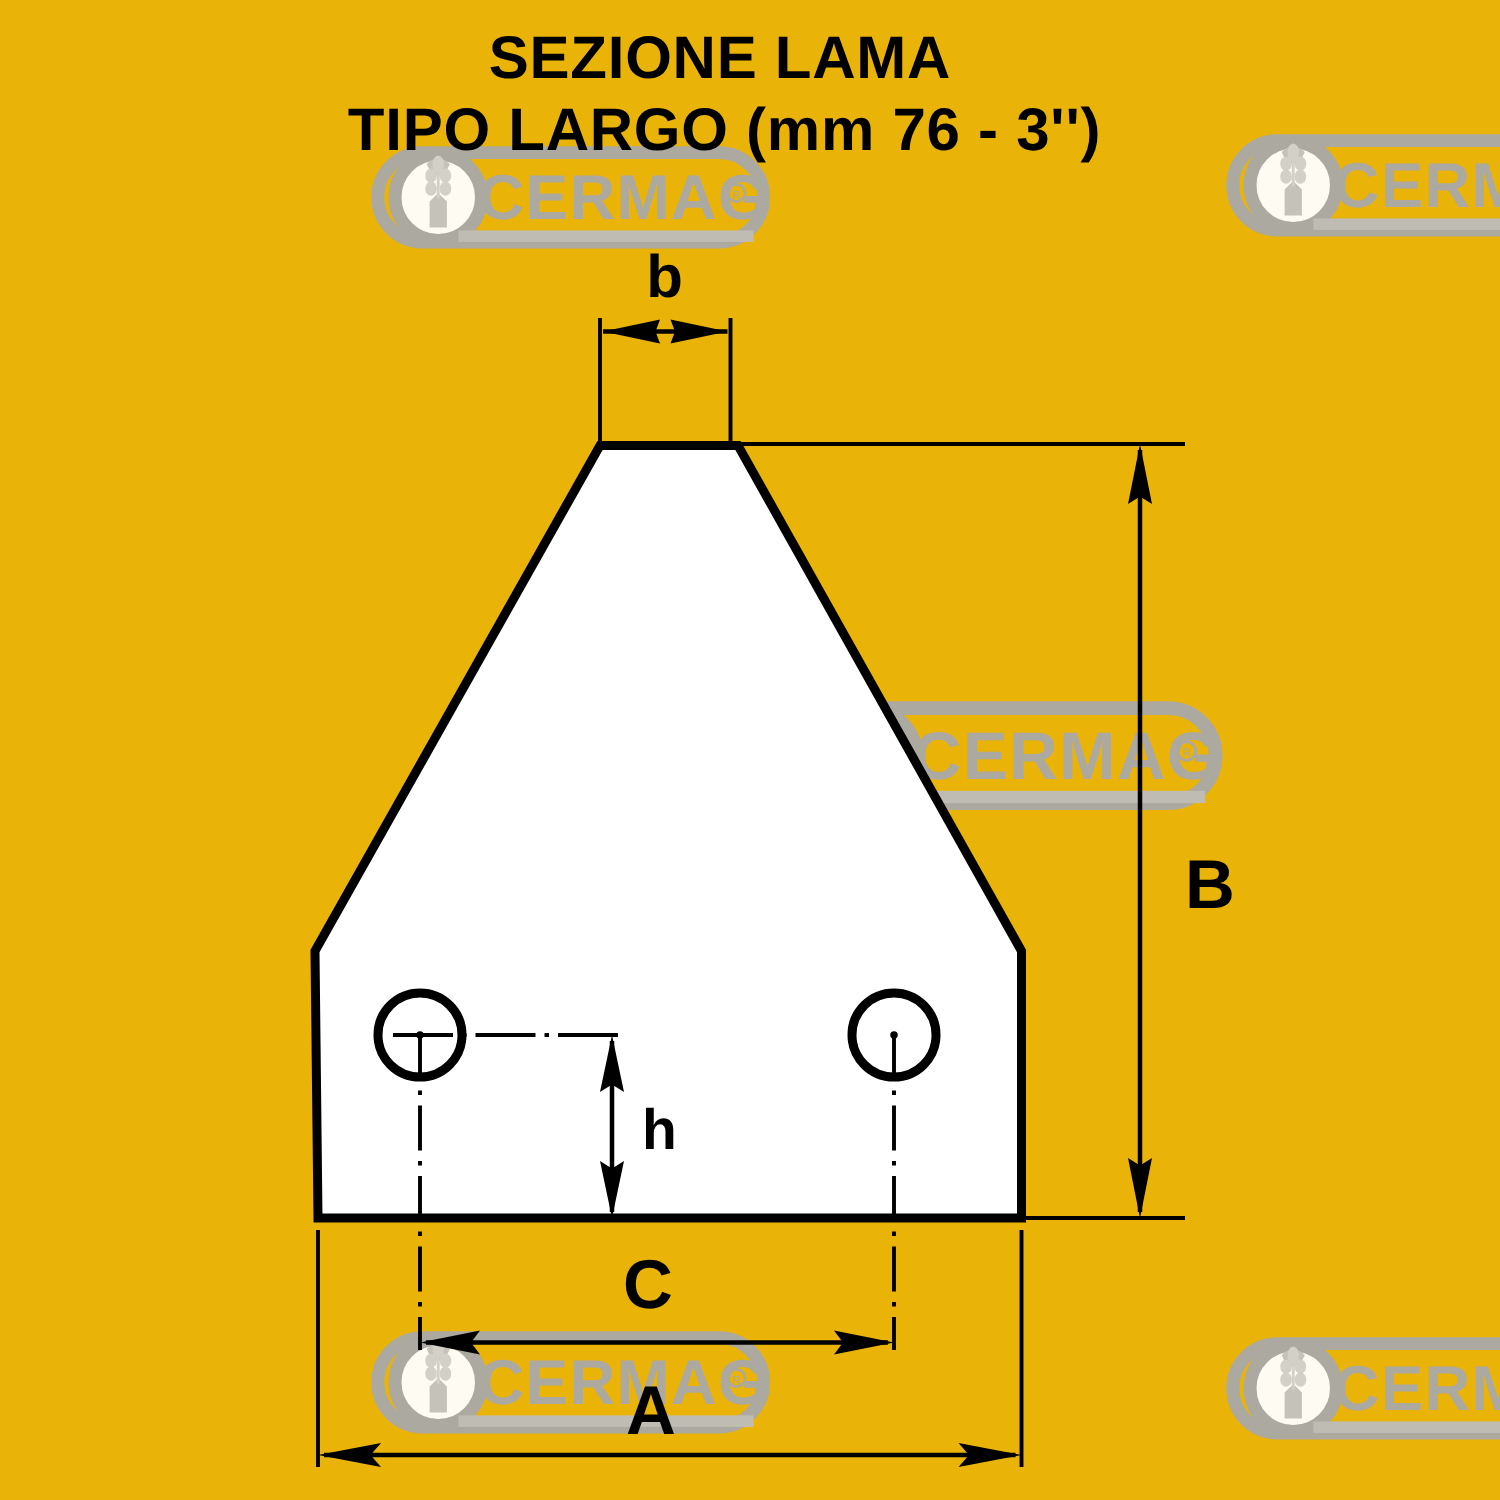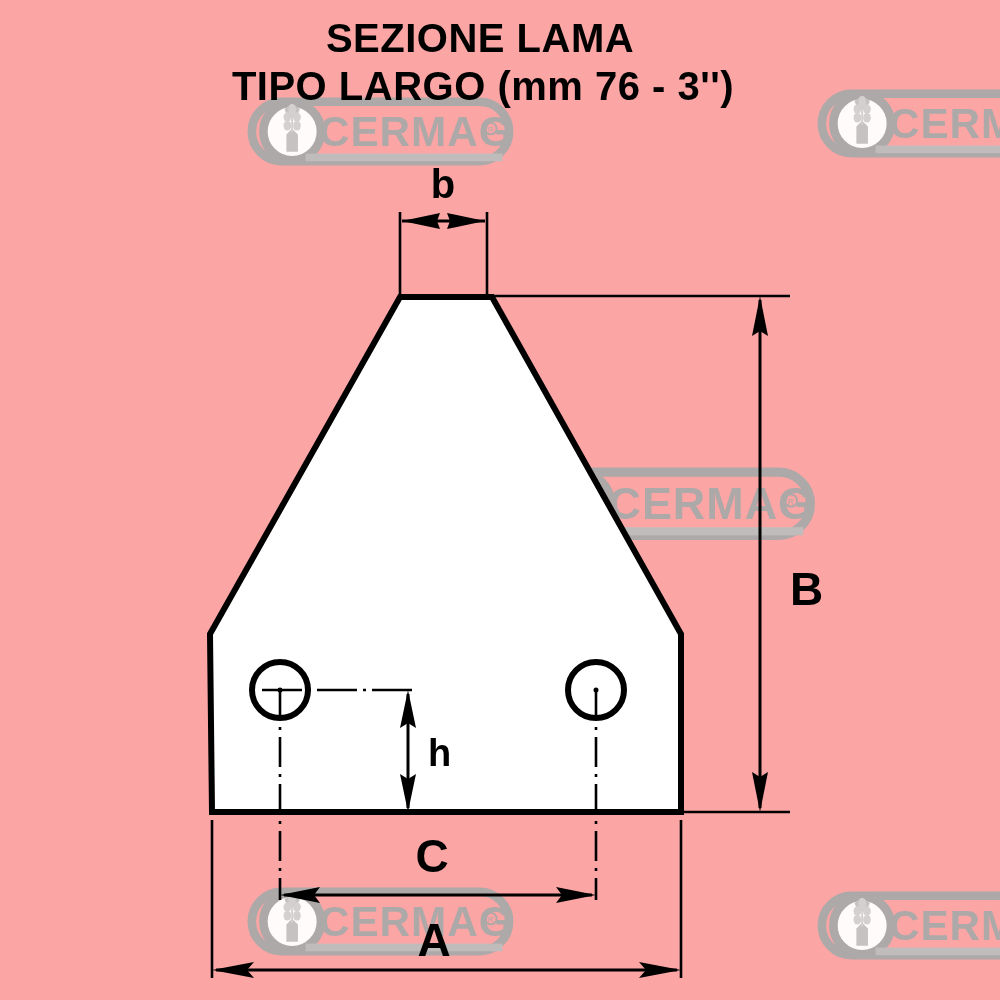--- a/index.html
+++ b/index.html
@@ -11,21 +11,21 @@
   body {
     width: 1000px;
     height: 1000px;
     overflow: hidden;
     font-family: "Liberation Sans", sans-serif;
   }
   #stage {
     position: relative;
     width: 1000px;
     height: 1000px;
-    background: #fca5a5;
+    background: #eab308;
   }
   #drawing {
     position: absolute;
     left: 0;
     top: 0;
     width: 1000px;
     height: 1000px;
     display: block;
   }
   .title-line {

